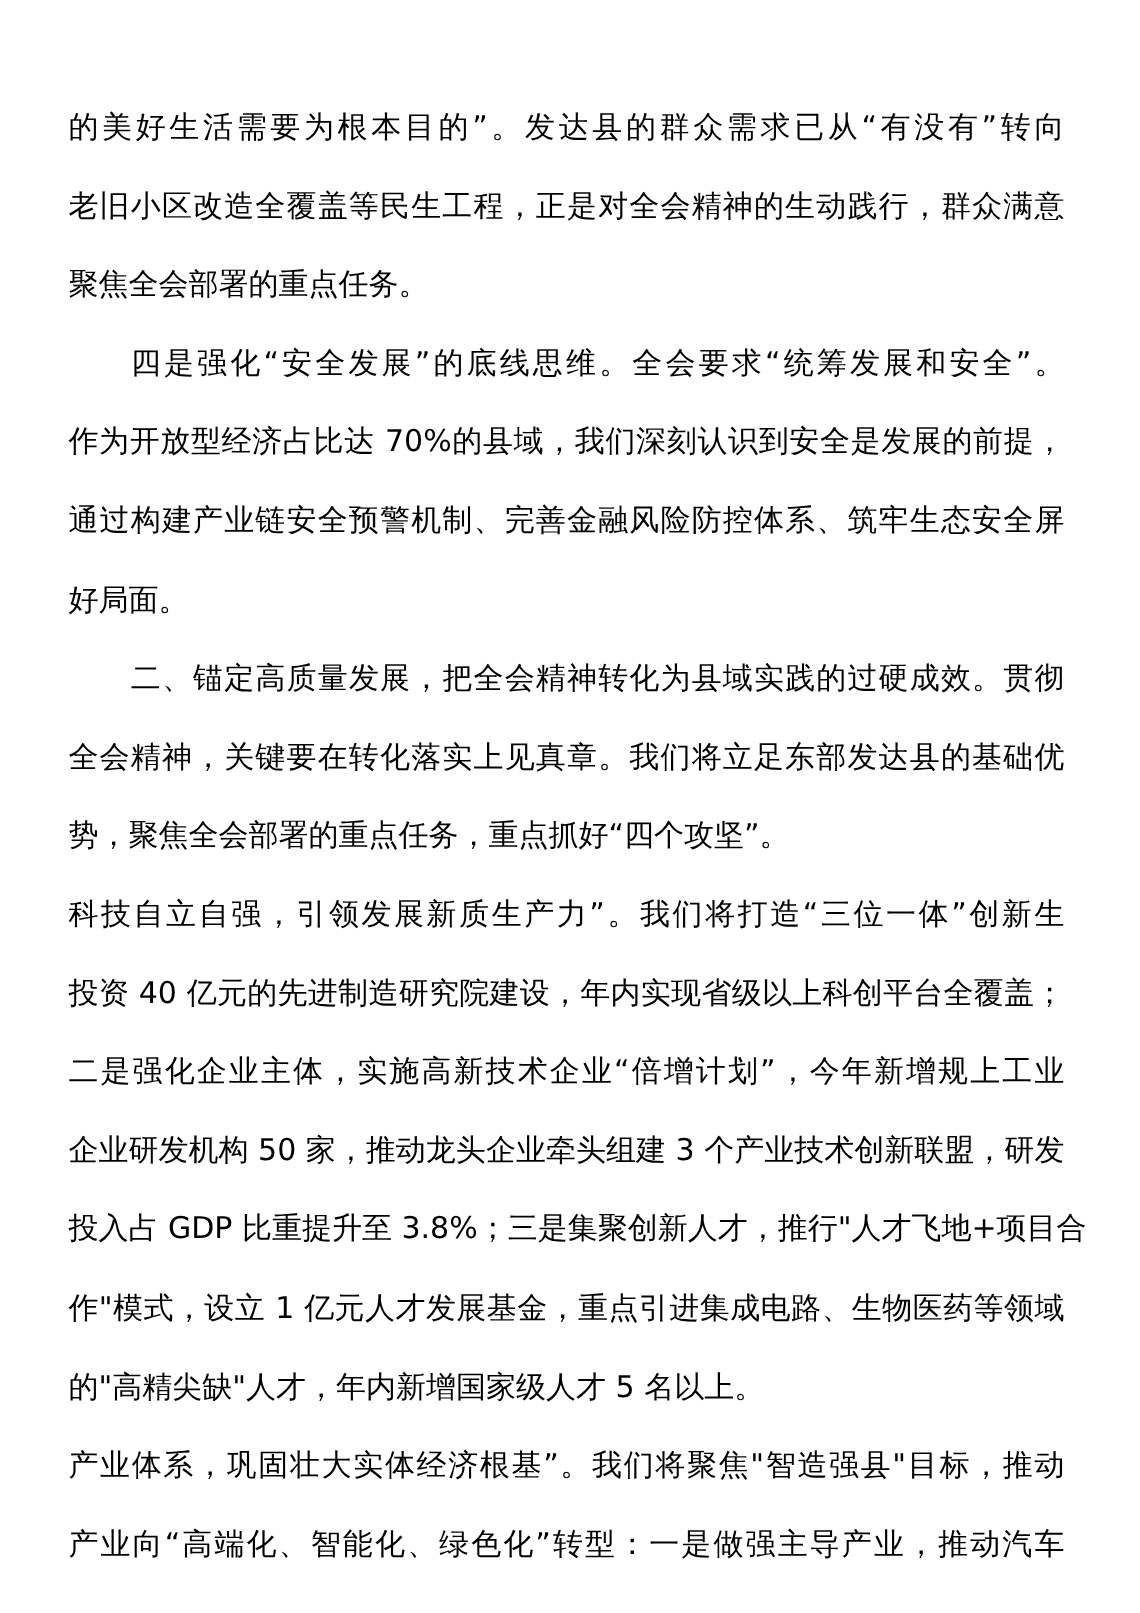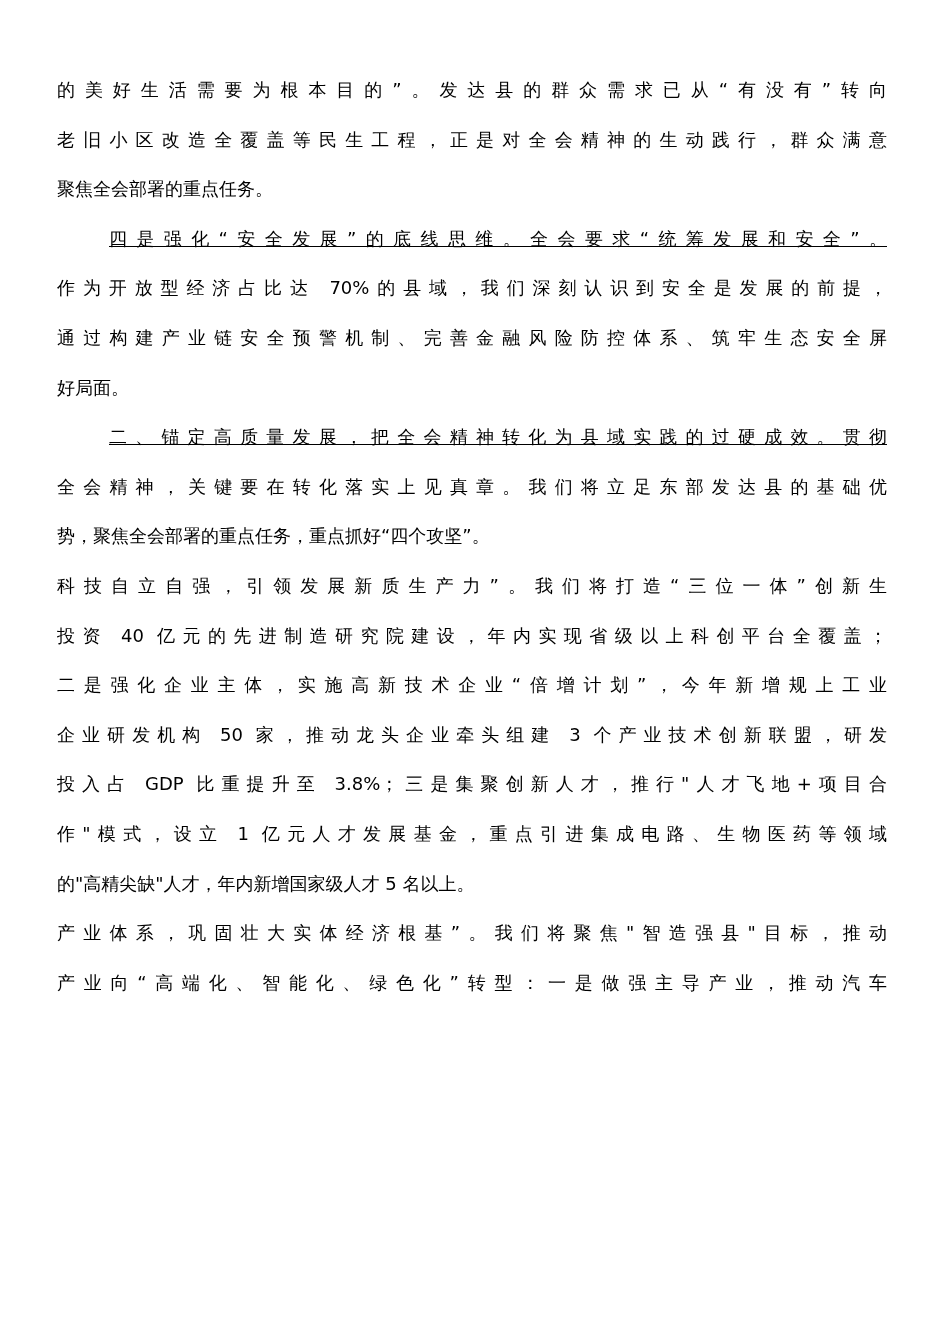--- a/index.html
+++ b/index.html
@@ -1,22 +1,22 @@
 <!DOCTYPE html>
 <html><head>
 <meta charset="utf-8">
 <style>
   html, body { margin:0; padding:0; background:#ffffff; }
   body { width:950px; height:1344px; position:relative; overflow:hidden;
          font-family: "DejaVu Sans", "Liberation Sans", sans-serif; color:#000; }
   .page { position:absolute; left:57px; top:70px; width:830px; }
-  .line { height:49.6px; line-height:40px; font-size:18px; white-space:nowrap;
-          text-align:justify; text-align-last:justify; letter-spacing:0; }
+  .line { height:49.6px; line-height:40px; font-size:25px; white-space:nowrap;
+          text-align:justify; text-align-last:justify; letter-spacing:0;margin-top:16px; }
   .line.last { text-align-last:left; }
-  .indent { padding-left:52px;text-decoration:underline; }
+  .indent { padding-left:52px; }
   .indent-b { padding-left:64px; }
   .bold { font-weight:bold; }
 </style>
 </head>
 <body>
 
 <div class="page">
 
   <div>
     <div class="line">的美好生活需要为根本目的”。发达县的群众需求已从“有没有”转向</div>

